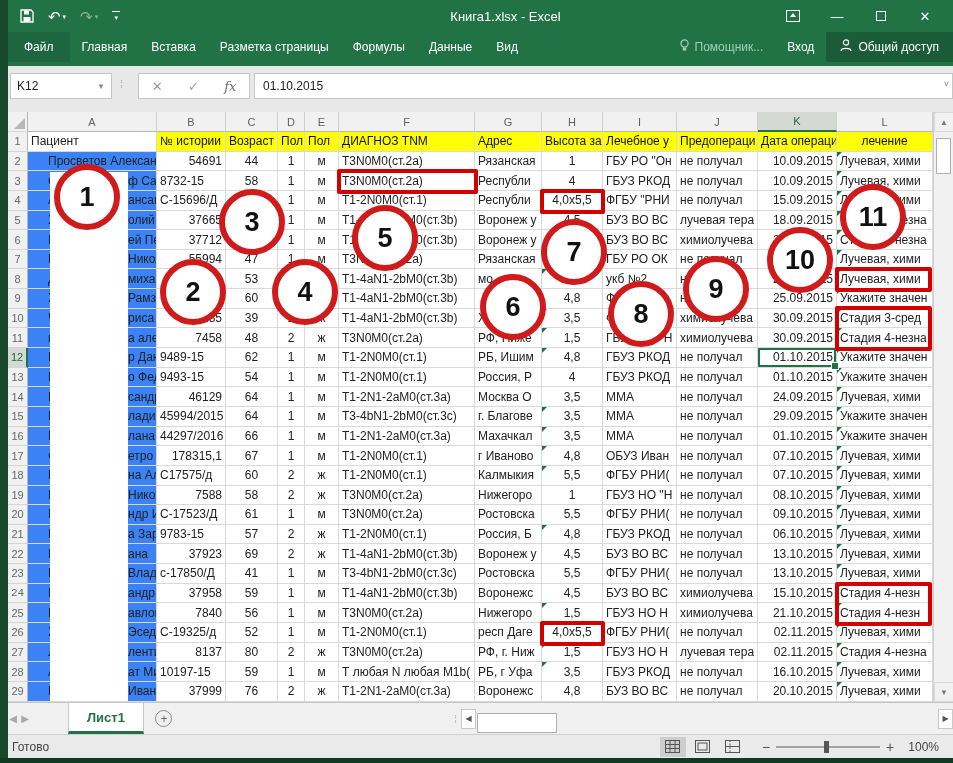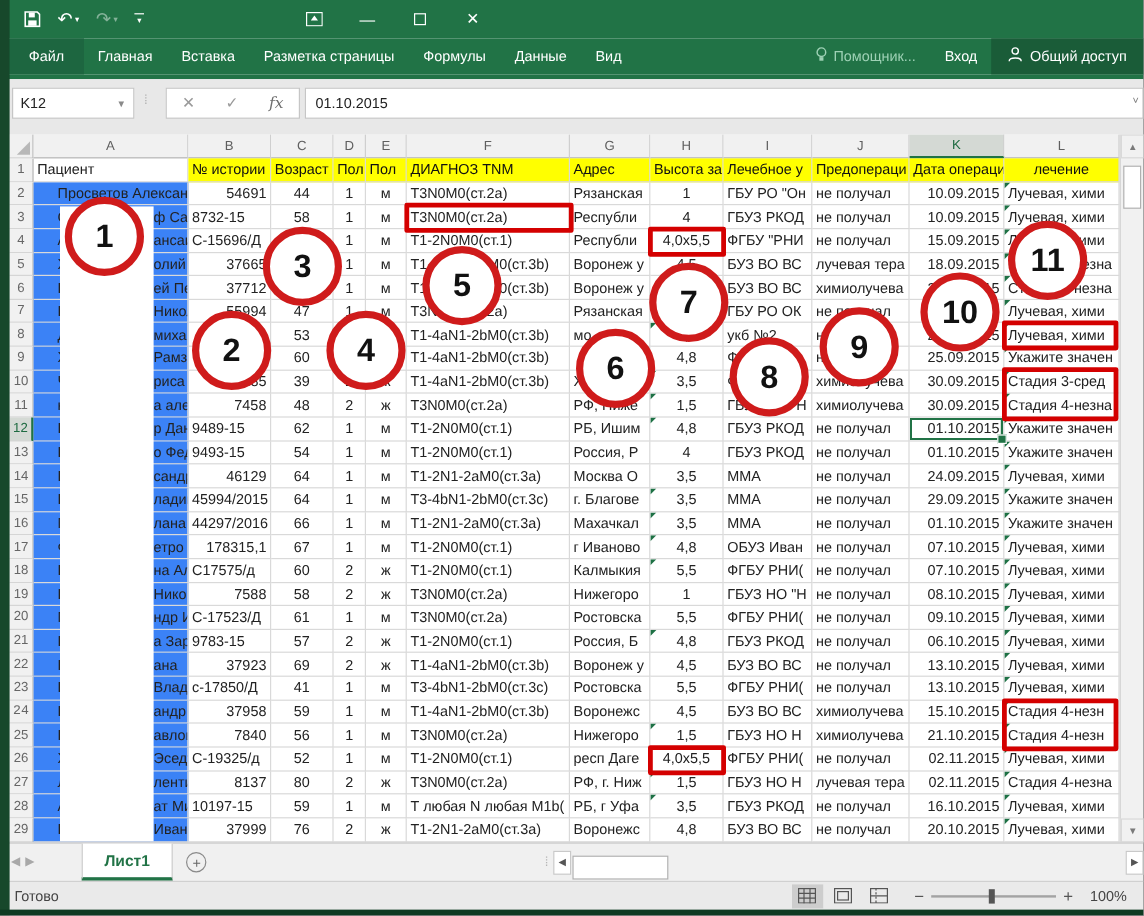--- a/index.html
+++ b/index.html
@@ -117,20 +117,21 @@
             <rect x="4" y="1.5" width="5" height="4" fill="#fff"></rect>
             <rect x="3.5" y="8" width="7" height="4.5" fill="#fff"></rect>
           </svg>
       </span>
       <span class="qat-it">↶<span class="caret">▾</span></span>
       <span class="qat-it dim">↷<span class="caret">▾</span></span>
       <span class="qat-it" style="flex-direction:column;font-size:7px;line-height:1;">
         <span style="width:8px;border-top:1px solid #fff;margin-bottom:2px;"></span>▾
       </span>
     </div>
+    <div id="title">Книга1.xlsx - Excel</div>
     <div id="wincontrols">
       <span class="wc">
         <svg width="14" height="12" viewBox="0 0 14 12">
             <rect x="0.5" y="0.5" width="13" height="11" fill="none" stroke="#fff"></rect>
             <path d="M7 3 L10 7 H4 Z" fill="#fff"></path>
           </svg>
       </span>
       <span class="wc">—</span>
       <span class="wc">
           <span class="boxglyph"></span>

